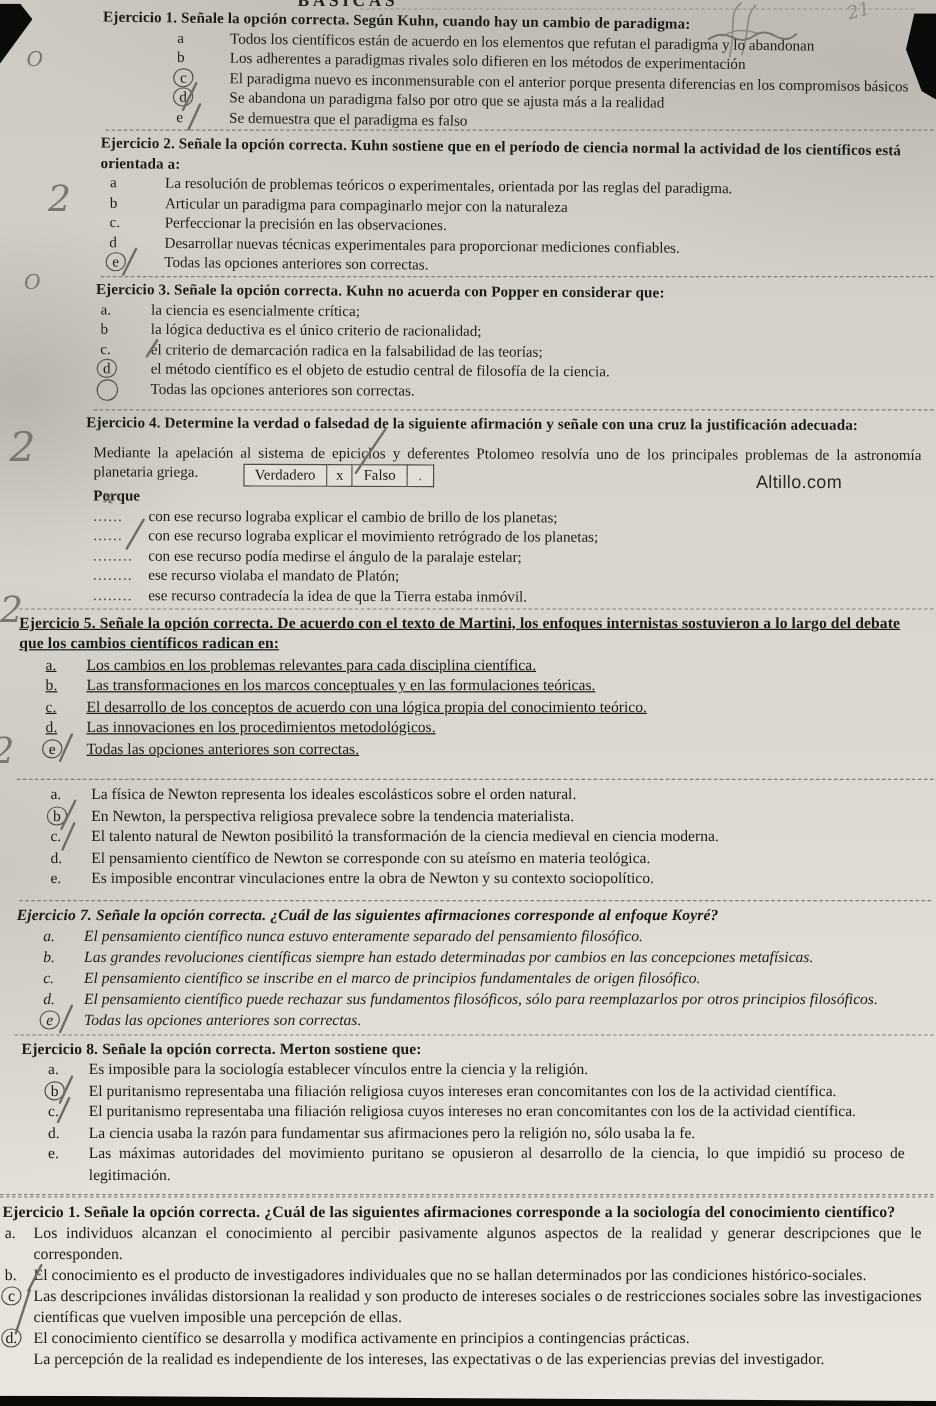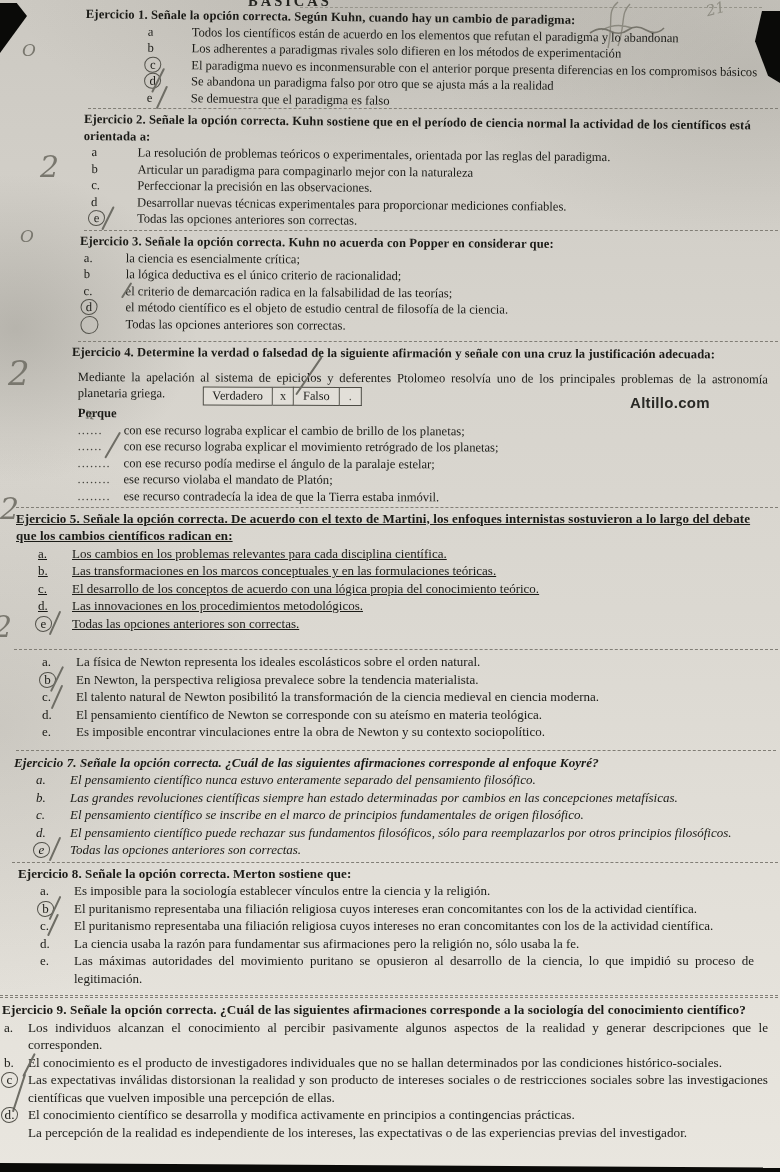--- a/index.html
+++ b/index.html
@@ -56,21 +56,21 @@
   .vfc:first-child{border-left:1.2px solid #4d4c45;}
   .vfc-mark{padding:0 7px;}
   .vfc-last{padding:0 9px; color:#55544d;}
   .porque{font-weight:bold; margin-left:6px;}
   .jrow{position:relative; margin-left:6px; display:flex;}
   .leader{flex:none; color:#45443e; letter-spacing:1px; width:46px;}
   .jtext{flex:1;}
   
   .hdr{position:absolute; top:-7px; left:248px; font-weight:bold; font-size:14.5px; letter-spacing:3px; color:#242420;}
   .wm{position:absolute; left:630px; top:394px; font-family:"Liberation Sans", sans-serif;
-      font-weight:bold; font-size:15px; color:#2a2a26; letter-spacing:.3px;}
+      font-weight:normal; font-size:15px; color:#2a2a26; letter-spacing:.3px;}
   .hw{position:absolute; color:#79776e; font-family:"DejaVu Serif", serif; font-style:italic;}
   .pgnum{left:706px; top:0px; font-size:15px; transform:rotate(-14deg); color:#8f8d83;}
   .hw2{font-size:30px; line-height:30px;}
   .vf-cross{position:absolute; left:86px; top:405px; font-size:15px; color:#6e6d65; transform:rotate(8deg); font-family:"DejaVu Serif",serif;}
   
   .art{position:absolute; background:#0a0a08;}
   .art-tl{top:3px; left:0; width:27px; height:50px; clip-path:polygon(0 0,62% 0,100% 26%,0 100%);}
   .art-tr{top:11px; right:0; width:25px; height:72px; clip-path:polygon(28% 0,100% 0,100% 100%,52% 90%,0 42%);}
   .art-bot{left:0; bottom:0; width:780px; height:9px; clip-path:polygon(0 0,100% 50%,100% 100%,0 100%);}
   .topline{position:absolute; top:7px; left:300px; width:462px; border-top:1px dashed #96948a;}
@@ -303,34 +303,34 @@
       <span class="otext">La ciencia usaba la razón para fundamentar sus afirmaciones pero la religión no, sólo usaba la fe.</span>
     </div>
     <div class="opt just">
       <span class="letter">e.</span>
       <span class="otext">Las máximas autoridades del movimiento puritano se opusieron al desarrollo de la ciencia, lo que impidió su proceso de legitimación.</span>
     </div>
   </section>
   <hr class="rule dbl" style="margin:8px 2px 3px 0;">
 
   <section class="ex e9">
-    <h3 class="ex-title just">Ejercicio 9. Señale la opción correcta. ¿Cuál de las siguientes afirmaciones corresponde a la sociología del conocimiento científico?</h3>
+    <h3 class="ex-title just">Ejercicio 1. Señale la opción correcta. ¿Cuál de las siguientes afirmaciones corresponde a la sociología del conocimiento científico?</h3>
     <div class="opt just">
       <span class="letter">a.</span>
       <span class="otext">Los individuos alcanzan el conocimiento al percibir pasivamente algunos aspectos de la realidad y generar descripciones que le corresponden.</span>
     </div>
     <div class="opt just">
       <i class="sl" style="left:26px;top:-2px;height:26px;transform:rotate(27deg);"></i>
       <span class="letter">b.</span>
       <span class="otext">El conocimiento es el producto de investigadores individuales que no se hallan determinados por las condiciones histórico-sociales.</span>
     </div>
     <div class="opt just">
       <i class="sl" style="left:16px;top:2px;height:40px;transform:rotate(18deg);"></i>
       <span class="letter"><span class="circ">c</span></span>
-      <span class="otext">Las expectativas inválidas distorsionan la realidad y son producto de intereses sociales o de restricciones sociales sobre las investigaciones científicas que vuelven imposible una percepción de ellas.</span>
+      <span class="otext">Las descripciones inválidas distorsionan la realidad y son producto de intereses sociales o de restricciones sociales sobre las investigaciones científicas que vuelven imposible una percepción de ellas.</span>
     </div>
     <div class="opt">
       <span class="letter"><span class="circ">d.</span></span>
       <span class="otext">El conocimiento científico se desarrolla y modifica activamente en principios a contingencias prácticas.</span>
     </div>
     <div class="opt just">
       <span class="letter"></span>
       <span class="otext">La percepción de la realidad es independiente de los intereses, las expectativas o de las experiencias previas del investigador.</span>
     </div>
   </section>

